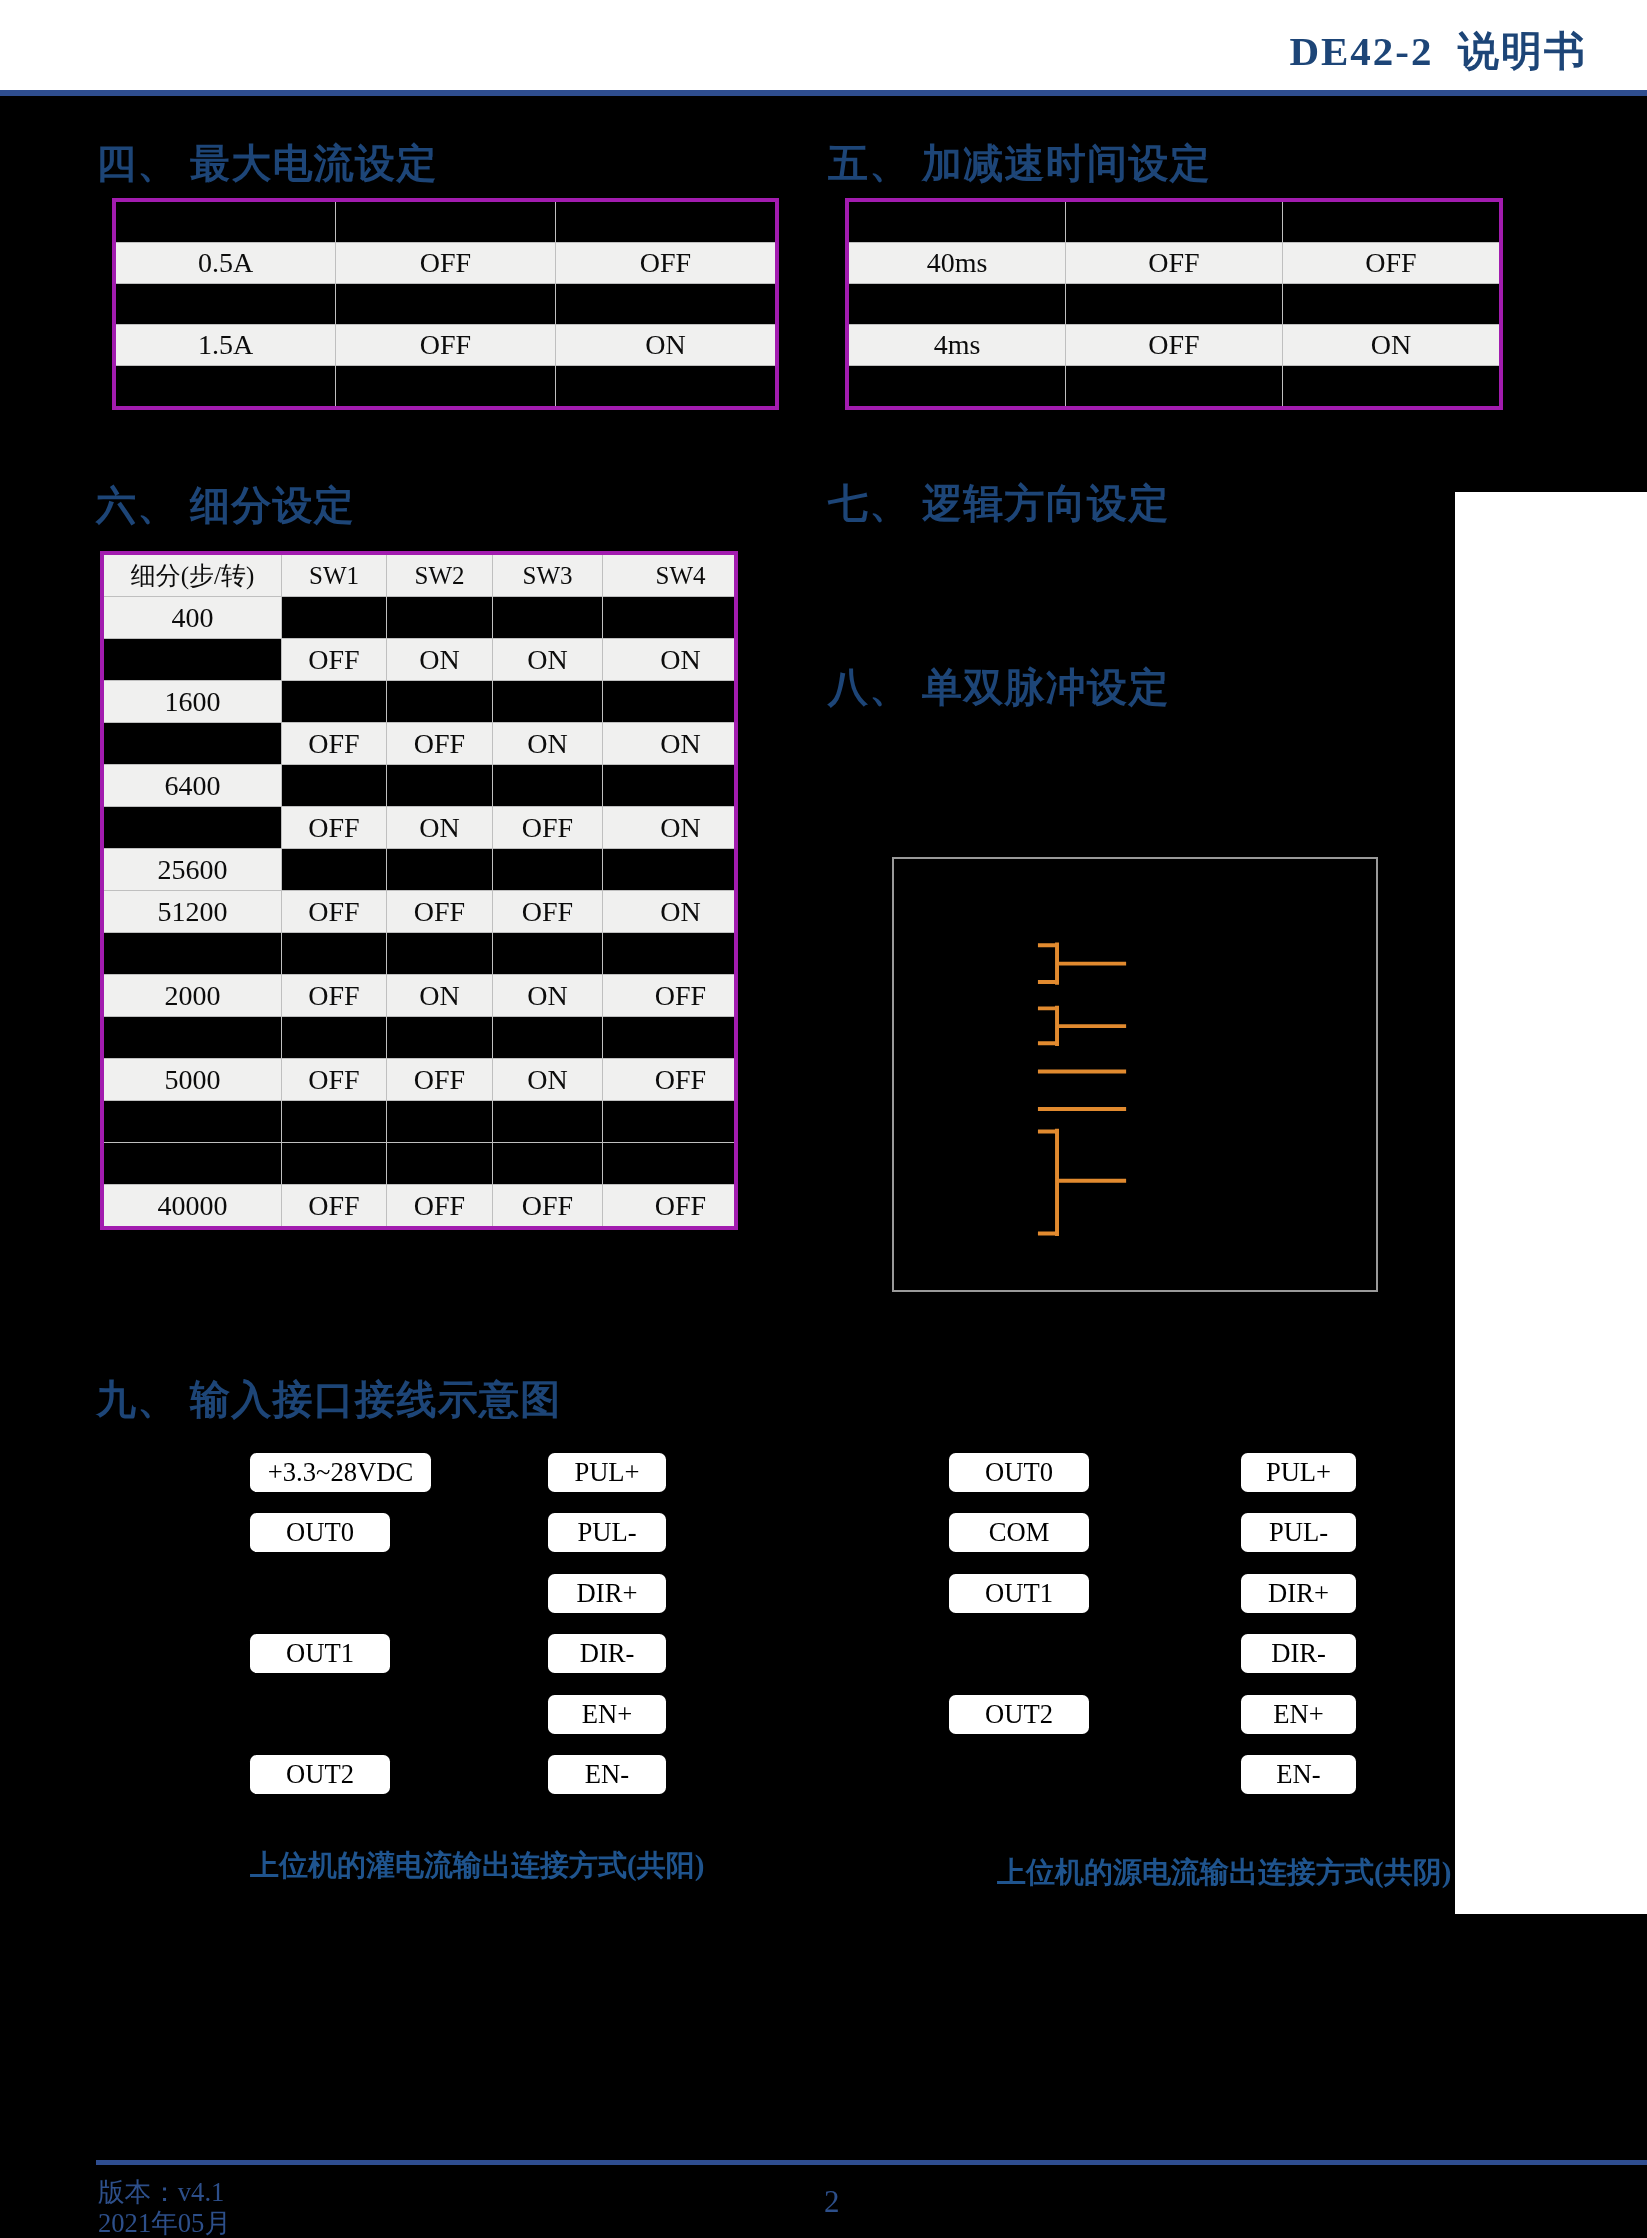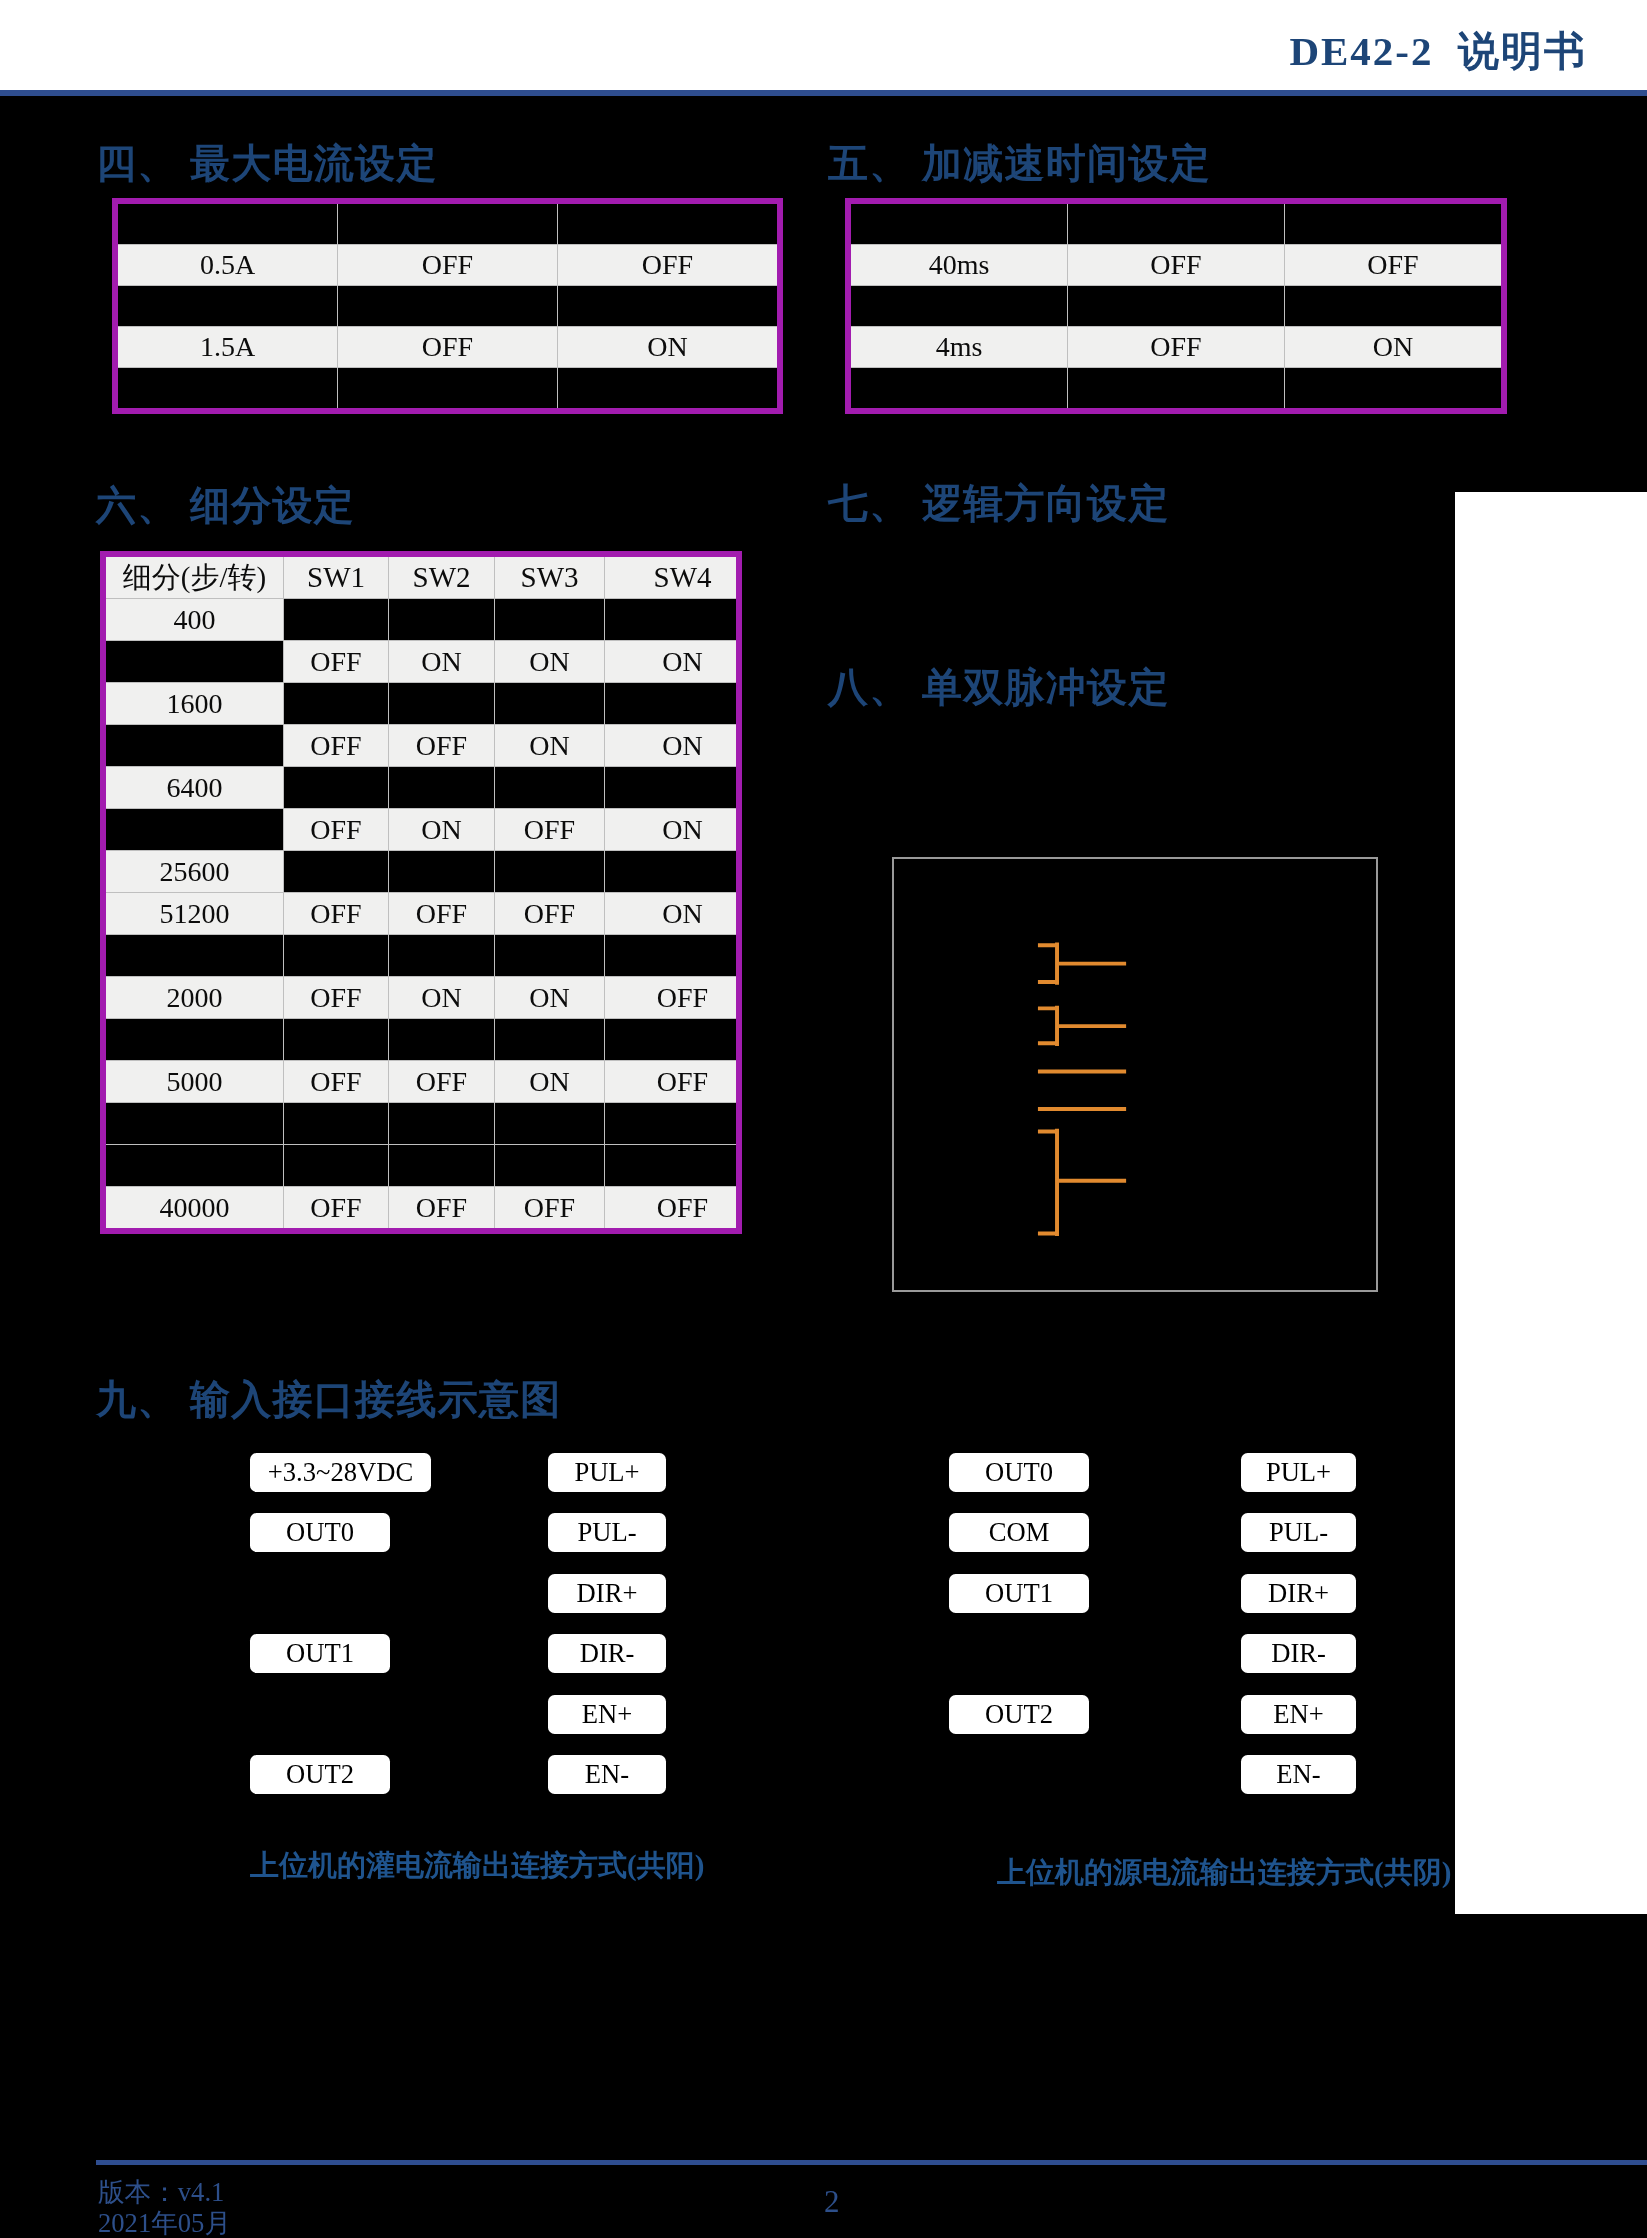--- a/index.html
+++ b/index.html
@@ -28,39 +28,39 @@
     position:absolute;font-size:40px;font-weight:bold;color:var(--title-blue);
     letter-spacing:1.3px;white-space:pre;
   }
   .t4{left:96px;top:136px;}
   .t5{left:828px;top:136px;text-align:center;}
   .t6{left:96px;top:478px;}
   .t7{left:828px;top:476px;}
   .t8{left:828px;top:660px;}
   .t9{left:96px;top:1372px;}
   
-  table.tbl{position:absolute;border-collapse:collapse;border:6px solid #a21caf;background:#84cc16;}
+  table.tbl{position:absolute;border-collapse:collapse;border:4px solid #a21caf;background:#84cc16;}
   table.tbl td{
     border:1.3px solid #bfbfbf;text-align:center;vertical-align:middle;
     font-size:28px;color:#0c0c0c;padding:0;
   }
   table.tbl td.dark{background:#000;}
   table.tbl td.lit{background:#f0f0ef;}
   #tbl4{left:112px;top:198px;}
   #tbl4 td{width:219px;height:40px;}
   #tbl5{left:845px;top:198px;}
   #tbl5 td{width:216px;height:40px;}
   #tbl6{left:100px;top:551px;}
   #tbl6 td{height:41px;}
   #tbl6 td:nth-child(1){width:177px;}
   #tbl6 td:nth-child(2){width:104px;}
   #tbl6 td:nth-child(3){width:105px;}
   #tbl6 td:nth-child(4){width:109px;}
   #tbl6 td:nth-child(5){width:107px;padding-left:24px;}
-  #tbl6 tr:first-child td{font-size:29px;}
+  #tbl6 tr:first-child td{font-size:25px;}
   
   .pulse-box{
     position:absolute;left:892px;top:857px;width:486px;height:435px;
     border:2px solid #9a9a9a;background:#000;box-sizing:border-box;
   }
   .pulse-box svg{display:block;width:100%;height:100%;}
   
   .wiring{position:absolute;width:419px;height:372px;}
   #wd-left{left:250px;top:1453px;}
   #wd-right{left:949px;top:1453px;width:409px;}

